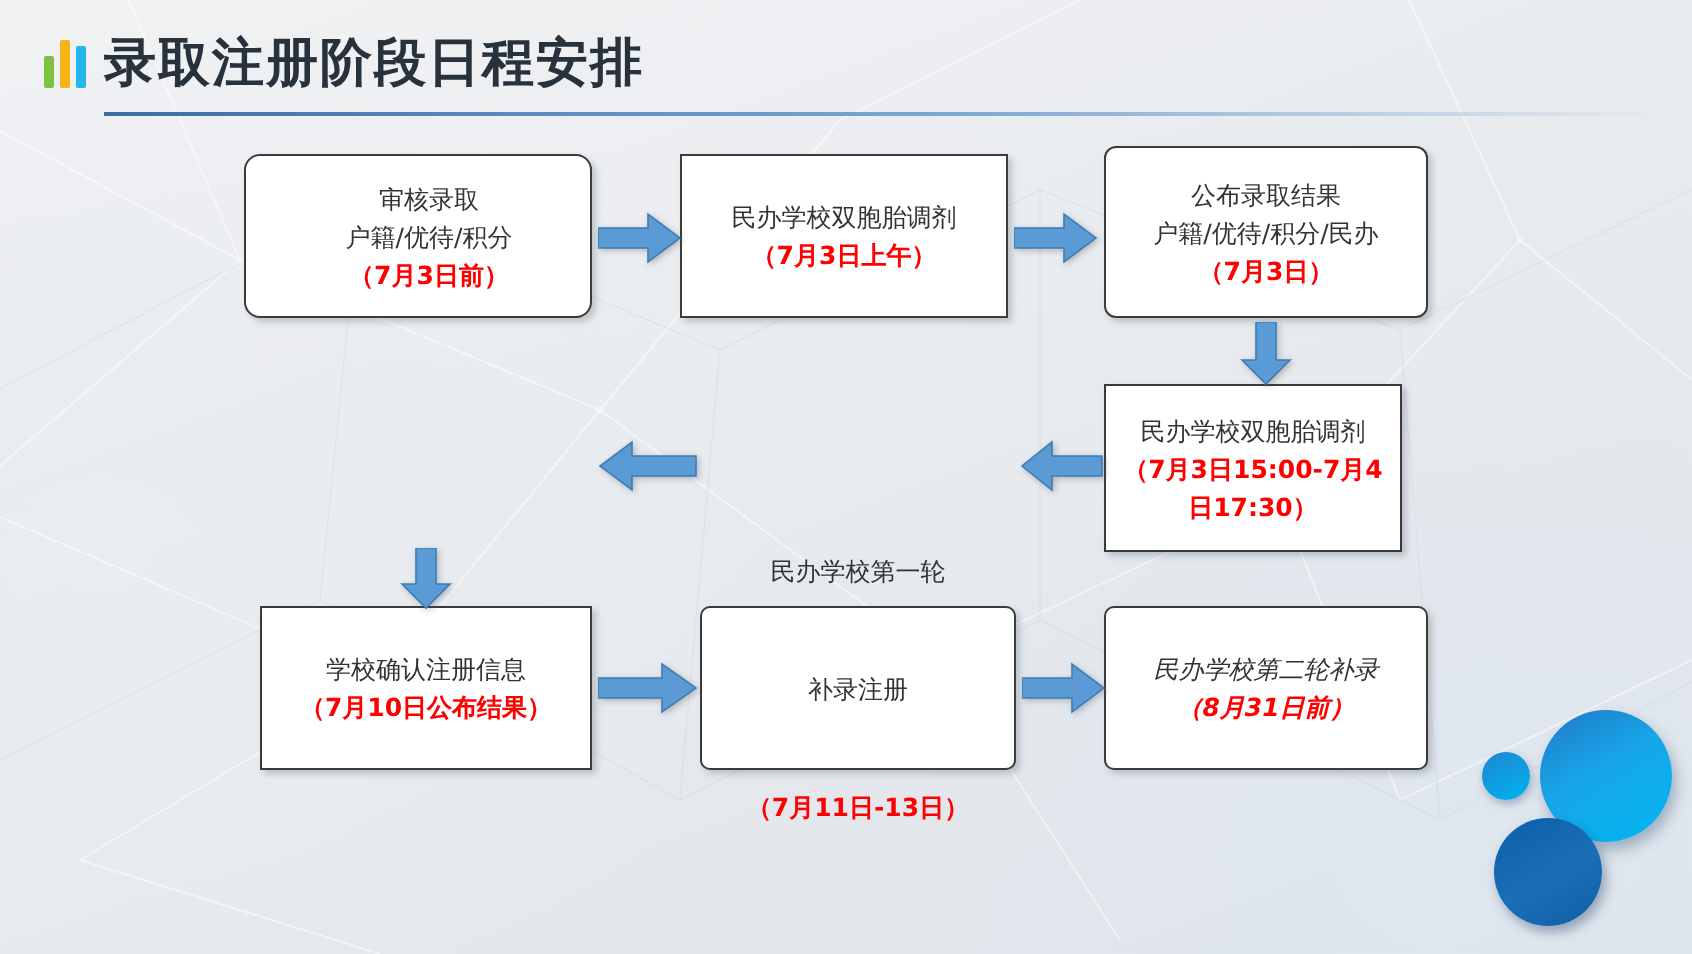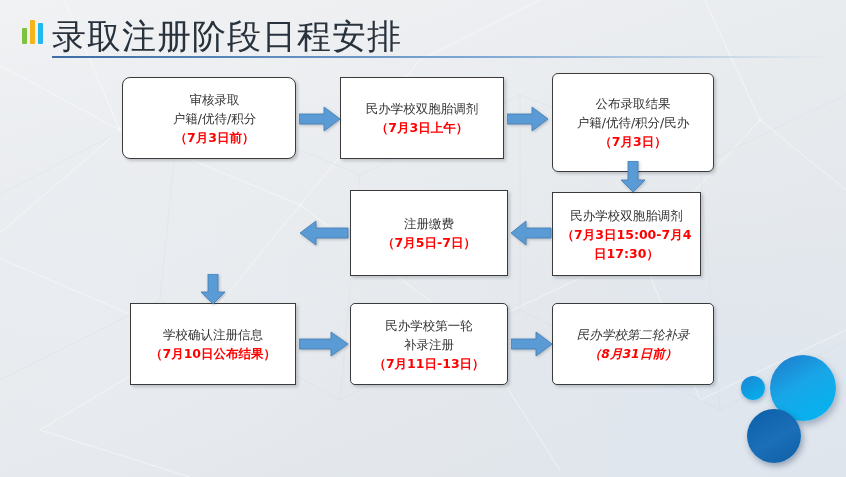--- a/index.html
+++ b/index.html
@@ -20,21 +20,21 @@
   
   #header{position:absolute;left:0;top:0;width:846px;height:62px;}
   .hdr-bars{position:absolute;left:22px;top:18px;width:24px;height:26px;}
   .hbar{position:absolute;bottom:0;width:5px;border-radius:1px;}
   .hbar.g{left:0;height:16px;background:#7ec242;}
   .hbar.y{left:8px;height:24px;background:#f5b51a;}
   .hbar.c{left:16px;height:21px;background:#22b7ef;}
   #page-title{
     position:absolute;left:52px;top:14px;
     font-family:"DejaVu Sans","Liberation Sans",sans-serif;
-    font-size:34px;font-weight:normal;color:#28323c;letter-spacing:1px;
+    font-size:26px;font-weight:bold;color:#28323c;letter-spacing:1px;
     white-space:nowrap;
   }
   #title-rule{
     position:absolute;left:52px;top:56px;width:780px;height:2px;
     background:linear-gradient(90deg,#3a6ea5 0%,#7fa8d4 55%,rgba(127,168,212,0) 100%);
   }
   
   .box{
     position:absolute;background:#ffffff;border:1px solid #3b3b3b;
     box-shadow:2px 2px 3px rgba(80,90,100,.28);
@@ -113,43 +113,39 @@
     <div class="ln">审核录取</div>
     <div class="ln">户籍/优待/积分</div>
     <div class="ln date">（7月3日前）</div>
   </div>
 
   <div class="box" style="left:340px;top:77px;width:164px;height:82px;">
     <div class="ln">民办学校双胞胎调剂</div>
     <div class="ln date">（7月3日上午）</div>
   </div>
 
-  <div class="box" style="left:552px;top:73px;width:162px;height:99px;border-radius:6px;">
+  <div class="box" style="left:552px;top:73px;width:162px;height:86px;border-radius:6px;">
     <div class="ln">公布录取结果</div>
     <div class="ln">户籍/优待/积分/民办</div>
     <div class="ln date">（7月3日）</div>
   </div>
 
 
-  <div class="box" style="left:350px;top:190px;width:158px;height:86px;">
-    <div class="ln">注册缴费</div>
-    <div class="ln date">（7月5日-7日）</div>
-  </div>
 
   <div class="box" style="left:552px;top:192px;width:149px;height:84px;padding:0 6px;">
     <div class="ln">民办学校双胞胎调剂</div>
     <div class="ln date">（7月3日15:00-7月4日17:30）</div>
   </div>
 
   <div class="box" style="left:130px;top:303px;width:166px;height:82px;">
     <div class="ln">学校确认注册信息</div>
     <div class="ln date">（7月10日公布结果）</div>
   </div>
 
-  <div class="box" style="left:350px;top:303px;width:158px;height:82px;border-radius:5px;">
+  <div class="box" style="left:350px;top:303px;width:158px;height:82px;border-radius:5px;gap:40px;">
     <div class="ln">民办学校第一轮</div>
     <div class="ln">补录注册</div>
     <div class="ln date">（7月11日-13日）</div>
   </div>
 
   <div class="box" style="left:552px;top:303px;width:162px;height:82px;border-radius:5px;font-style:italic;">
     <div class="ln">民办学校第二轮补录</div>
     <div class="ln date">（8月31日前）</div>
   </div>
 

